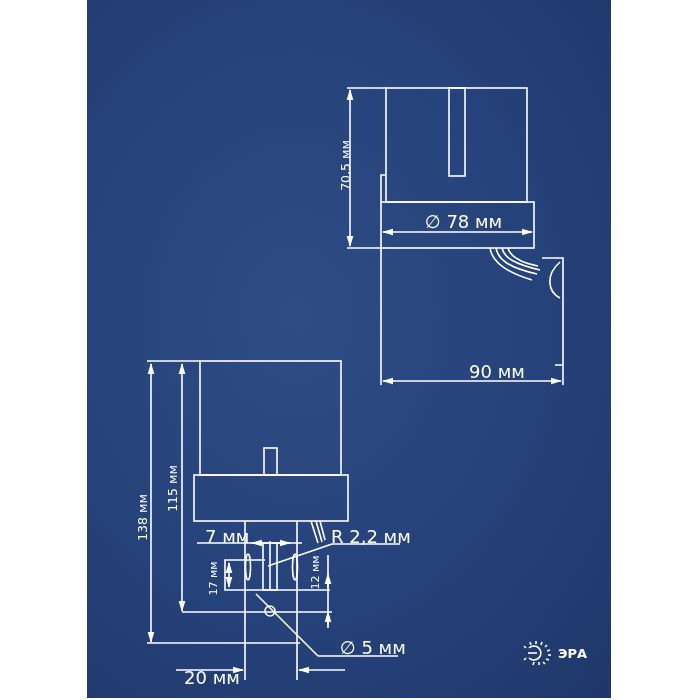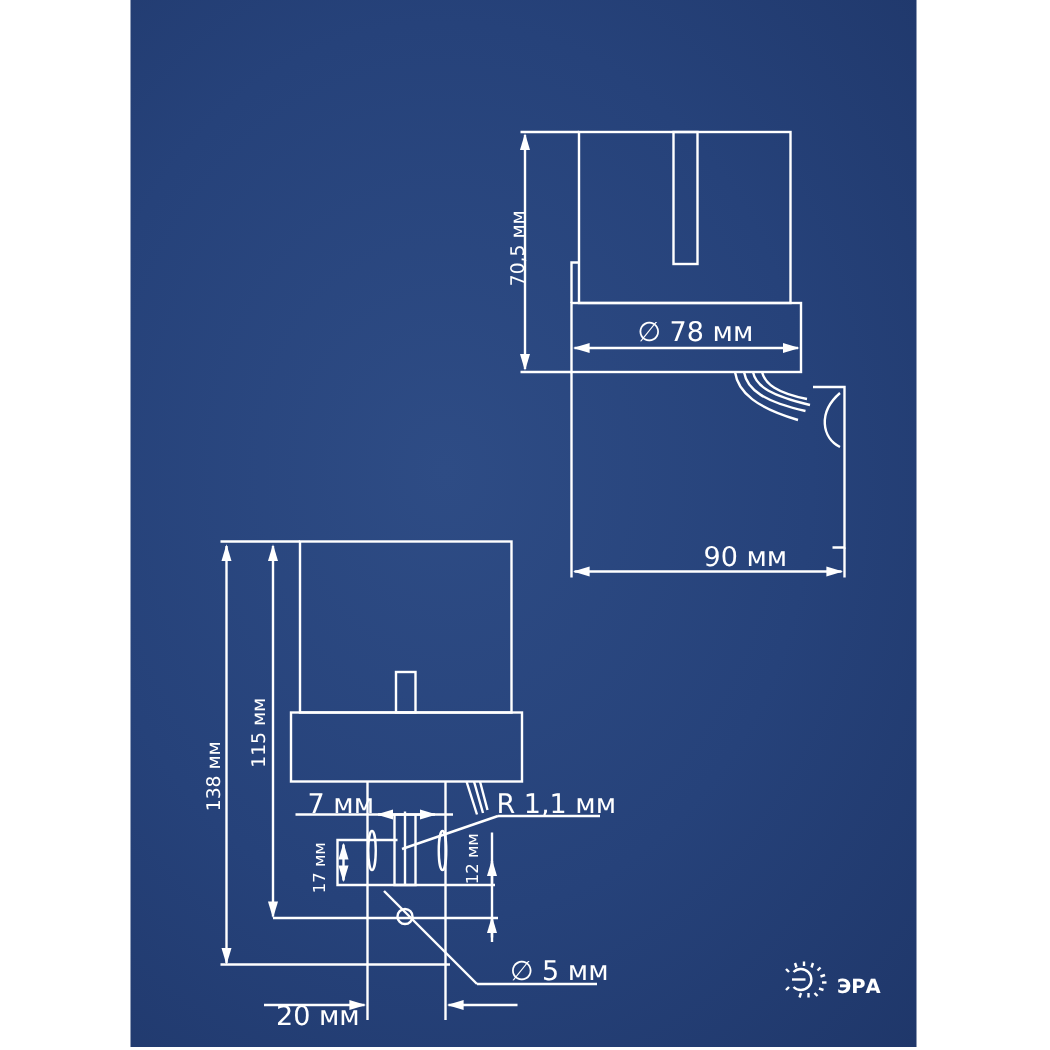--- a/index.html
+++ b/index.html
@@ -10,21 +10,21 @@
     }
     .title {
       position: absolute; left: 121px; top: 14px; width: 480px;
       color: #ffffff; font-family: "DejaVu Sans", sans-serif; font-weight: bold;
       font-size: 25.5px; line-height: 34px; letter-spacing: 0.1px;
       text-shadow: 1px 1px 2px rgba(0,0,0,0.35);
     }
     svg.drawing { position: absolute; left: 0; top: 0; width: 700px; height: 700px; }
     .lbl { position: absolute; color: #ffffff; font-family: "DejaVu Sans", sans-serif; font-size: 18px; white-space: nowrap; }
     .vlbl { position: absolute; color: #ffffff; font-family: "DejaVu Sans", sans-serif; font-size: 12.5px; white-space: nowrap; transform: rotate(-90deg); transform-origin: center center; }
-    .logo { position: absolute; left: 520px; top: 640px; display: flex; align-items: flex-end; gap: 4px; }
+    .logo { position: absolute; left: 520px; top: 640px; display: flex; align-items: center; gap: 4px; }
     .logo-text { color: #ffffff; font-family: "DejaVu Sans", sans-serif; font-weight: bold; font-size: 13px; }
   </style>
 </head>
 <body>
 
 <div class="panel"></div>
 
 <div class="title">
 </div>
 
@@ -119,21 +119,21 @@
   </g>
 </svg>
 
 <div class="vlbl" style="left:305px; top:158px; width:80px; text-align:center;">70,5 мм</div>
 <div class="lbl" style="left:425px; top:211px;">∅ 78 мм</div>
 <div class="lbl" style="left:469px; top:361px;">90 мм</div>
 
 <div class="vlbl" style="left:102px; top:510px; width:80px; text-align:center;">138 мм</div>
 <div class="vlbl" style="left:132px; top:481px; width:80px; text-align:center;">115 мм</div>
 <div class="lbl" style="left:205px; top:526px;">7 мм</div>
-<div class="lbl" style="left:331px; top:526px;">R 1,1 мм</div>
+<div class="lbl" style="left:331px; top:526px;">R 2,2 мм</div>
 <div class="vlbl" style="left:183px; top:572px; width:60px; text-align:center; font-size:11px;">17 мм</div>
 <div class="vlbl" style="left:285px; top:566px; width:60px; text-align:center; font-size:11px;">12 мм</div>
 <div class="lbl" style="left:340px; top:637px;text-align:right;">∅ 5 мм</div>
 <div class="lbl" style="left:184px; top:667px;">20 мм</div>
 
 <div class="logo">
   <svg width="34" height="26" viewBox="0 0 34 26">
     <g stroke="#ffffff" stroke-width="1.6" fill="none">
       <path d="M9,8 A7,7 0 1 1 9,18"></path>
       <line x1="8" y1="13" x2="17" y2="13"></line>

